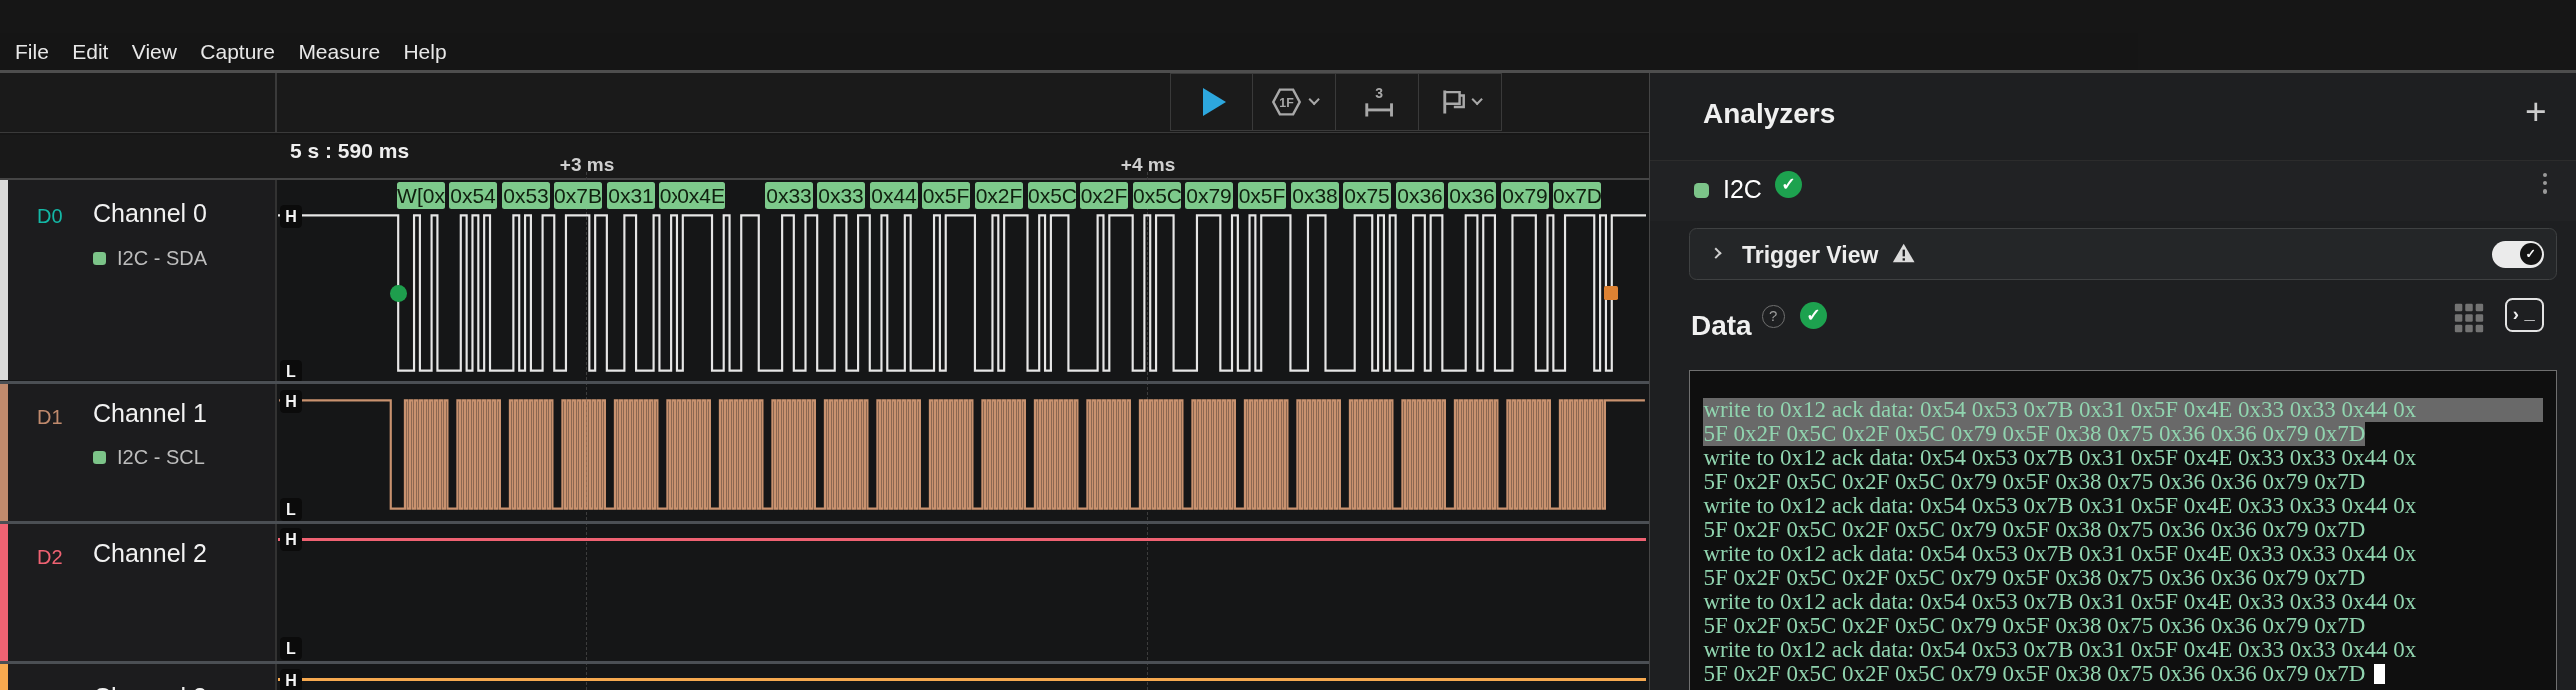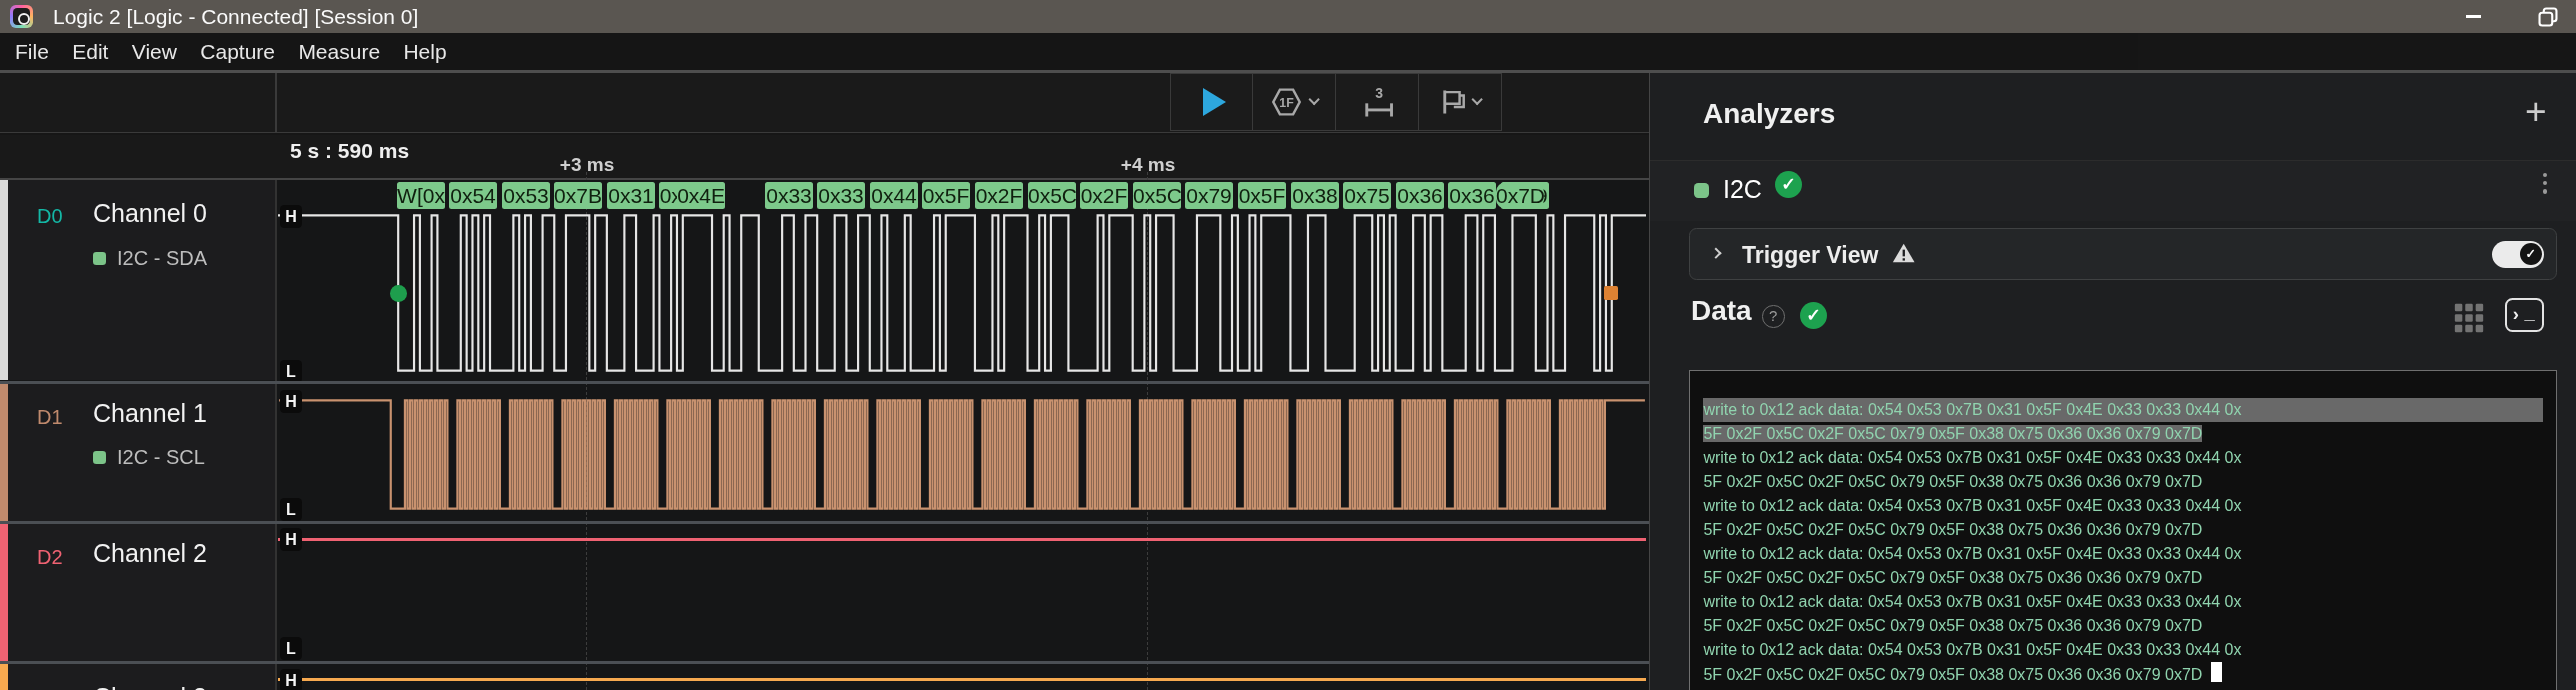--- a/index.html
+++ b/index.html
@@ -70,51 +70,38 @@
   .check-circle { position:absolute; width:27px; height:27px; border-radius:50%; background:#1da24f; color:#fff; font-size:17.5px; font-weight:bold; text-align:center; line-height:27px; }
   #i2c-check { left:125px; top:10px; }
   #i2c-kebab { position:absolute; right:30px; top:11.7px; display:flex; flex-direction:column; gap:4.2px; }
   #i2c-kebab span { width:4.2px; height:4.2px; border-radius:50%; background:#9a9a9a; }
   #trigger-box { position:absolute; left:39px; top:155px; width:868px; height:52px; border:1.7px solid #3f4142; border-radius:7.5px; background:#242628; }
   #trigger-chev { position:absolute; left:22px; top:20px; width:8.3px; height:8.3px; border-right:2.5px solid #cfcfcf; border-bottom:2.5px solid #cfcfcf; transform:rotate(-45deg); }
   #trigger-label { position:absolute; left:52px; top:12.5px; font-size:23px; font-weight:bold; color:#ededed; }
   #trigger-warn { position:absolute; left:202px; top:13.4px; }
   #trigger-toggle { position:absolute; right:11.7px; top:11.7px; width:52px; height:27px; border-radius:13.4px; background:#ebebeb; }
   #trigger-knob { position:absolute; right:2.5px; top:2.5px; width:22px; height:22px; border-radius:50%; background:#141414; color:#fff; font-size:12.5px; font-weight:bold; text-align:center; line-height:22px; }
-  #data-title { left:41px; top:222px; }
+  #data-title { left:41px; top:237px; }
   #data-help { position:absolute; left:112px; top:232px; width:22.5px; height:22.5px; border-radius:50%; border:1.7px solid #6f6f6f; color:#9a9a9a; font-size:15px; text-align:center; line-height:20px; }
   #data-check { left:150px; top:229px; }
   #grid-icon { position:absolute; left:804px; top:230px; }
   #term-icon { position:absolute; left:855px; top:225px; width:39px; height:34px; border:2.5px solid #e3e3e3; border-radius:7.5px; }
   #term-icon .gt { position:absolute; left:5.8px; top:2.5px; color:#efefef; font-size:18.4px; font-weight:bold; }
   #term-icon .us { position:absolute; left:17.5px; top:1.7px; color:#efefef; font-size:18.4px; font-weight:bold; }
   #data-box { position:absolute; left:39px; top:297px; width:868px; height:322px; border:1.7px solid #6f6f6f; background:#0f0f0f; overflow:hidden; padding:27px 13.4px 0 13.4px; }
-  .dline { font-family:Liberation Sans, sans-serif; font-size:16px; line-height:24px; color:#90d4af; white-space:pre; }
+  .dline { font-family:Liberation Serif, serif; font-size:23px; line-height:24px; color:#90d4af; white-space:pre; }
   .dline.sel-full { background:#696969; }
   .dline.sel-part span { background:#696969; }
   #cursor { display:inline-block; width:11px; height:20px; background:#ffffff; margin-left:8.3px; vertical-align:-2.5px; }
 </style>
 </head>
 <body>
 
 <div id="root">
 
-  <div id="titlebar">
-    <div id="app-icon"></div>
-    <div id="title-text">Logic 2 [Logic - Connected] [Session 0]</div>
-    <div class="winbtn" id="min-btn">
-        <div id="min-glyph"></div>
-      </div>
-    <div class="winbtn" id="restore-btn">
-      <svg width="22" height="22" viewBox="0 0 26 26">
-        <rect x="8" y="3" width="15" height="15" rx="3" fill="none" stroke="#ffffff" stroke-width="2.5"></rect>
-        <rect x="3" y="8" width="15" height="15" rx="3" fill="#5a5651" stroke="#ffffff" stroke-width="2.5"></rect>
-      </svg>
-    </div>
-  </div>
 
   <div id="menubar">
       <div class="menu-item">File</div>
       <div class="menu-item">Edit</div>
       <div class="menu-item">View</div>
       <div class="menu-item">Capture</div>
       <div class="menu-item">Measure</div>
       <div class="menu-item">Help</div>
     </div>
   <div id="menu-divider"></div>
@@ -188,21 +175,21 @@
       <div class="anno-box" style="left: 1028px;">0x5C</div>
       <div class="anno-box" style="left: 1080px;">0x2F</div>
       <div class="anno-box" style="left: 1133px;">0x5C</div>
       <div class="anno-box" style="left: 1185px;">0x79</div>
       <div class="anno-box" style="left: 1238px;">0x5F</div>
       <div class="anno-box" style="left: 1291px;">0x38</div>
       <div class="anno-box" style="left: 1343px;">0x75</div>
       <div class="anno-box" style="left: 1396px;">0x36</div>
       <div class="anno-box" style="left: 1448px;">0x36</div>
       <div class="anno-box" style="left: 1501px;">0x79</div>
-      <div class="anno-box" style="left: 1496px; border-radius: 10px;">0x7D</div>
+      <div class="anno-box" style="left: 1553px;">0x7D</div>
     </div>
   <div id="start-dot"></div>
   <div id="stop-sq"></div>
   <div class="row-div" style="top:381px;"></div>
 
   <div class="label-col" style="top:384px; height:137px;"></div>
   <div class="chan-strip" style="top:384px; height:137px; background:#c08a6d;"></div>
   <div class="chan-id" style="top:406px; color:#c08a6d;">D1</div>
   <div class="chan-name" style="top:399px;">Channel 1</div>
   <div class="an-swatch" style="top:451px;"></div>

